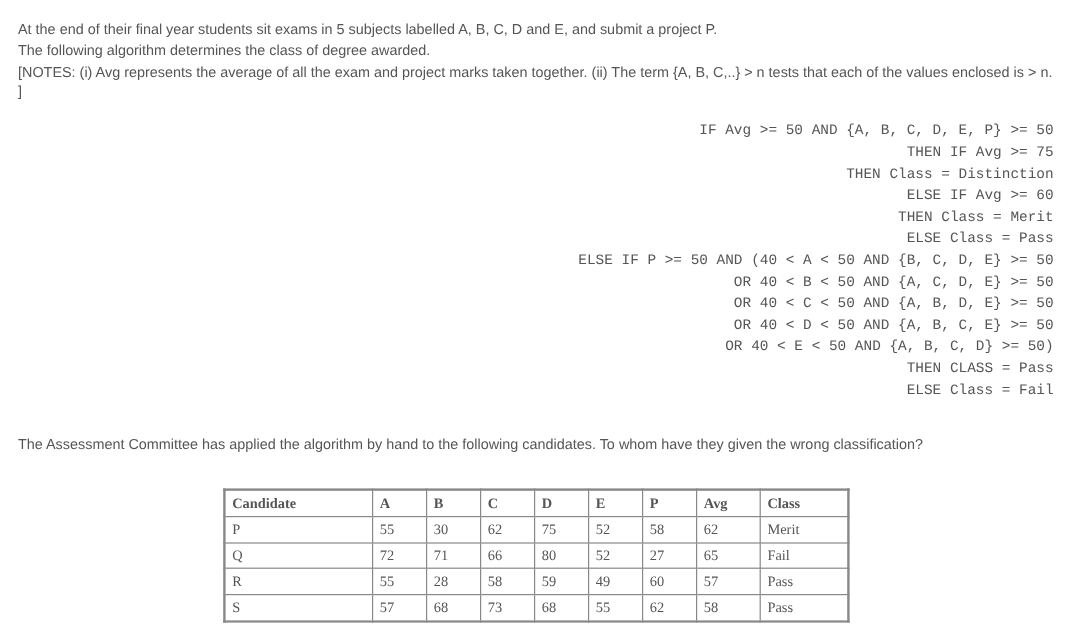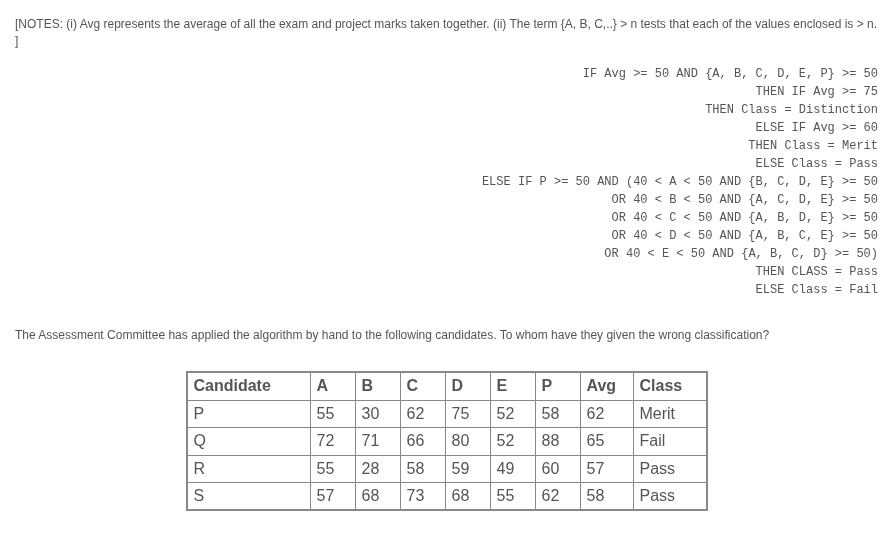--- a/index.html
+++ b/index.html
@@ -32,36 +32,39 @@
       margin-top: 10px;
     }
     table {
       border-collapse: collapse;
       border: 2px solid #888;
     }
     th, td {
       border: 1px solid #888;
       padding: 2px 6px;
       text-align: left;
-      font-size: 16px;
+      font-size: 12px;
       color: #555;
       font-weight: normal;
+      font-family: Liberation Serif, serif;
     }
     th {
       font-weight: bold;
     }
     .col-candidate { width: 110px; }
     .col-subj { width: 32px; }
     .col-avg { width: 40px; }
     .col-class { width: 60px; }
   </style>
 </head>
 <body>
 
 <div class="intro">
+  <p>At the end of their final year students sit exams in 5 subjects labelled A, B, C, D and E, and submit a project P.</p>
+  <p>The following algorithm determines the class of degree awarded.</p>
   <p>[NOTES: (i) Avg represents the average of all the exam and project marks taken together. (ii) The term {A, B, C,..} &gt; n tests that each of the values enclosed is &gt; n. ]</p>
 </div>
 
 <div class="code-block"><span>IF Avg &gt;= 50 AND {A, B, C, D, E, P} &gt;= 50</span>
 <span>THEN IF Avg &gt;= 75</span>
 <span>     THEN Class = Distinction</span>
 <span>     ELSE IF Avg &gt;= 60</span>
 <span>          THEN Class = Merit</span>
 <span>     ELSE Class = Pass</span>
 <span>ELSE IF P &gt;= 50 AND (40 &lt; A &lt; 50 AND {B, C, D, E} &gt;= 50</span>
@@ -101,21 +104,21 @@
           <td>62</td>
           <td>Merit</td>
         </tr>
         <tr>
           <td>Q</td>
           <td>72</td>
           <td>71</td>
           <td>66</td>
           <td>80</td>
           <td>52</td>
-          <td>88</td>
+          <td>27</td>
           <td>65</td>
           <td>Fail</td>
         </tr>
         <tr>
           <td>R</td>
           <td>55</td>
           <td>28</td>
           <td>58</td>
           <td>59</td>
           <td>49</td>

